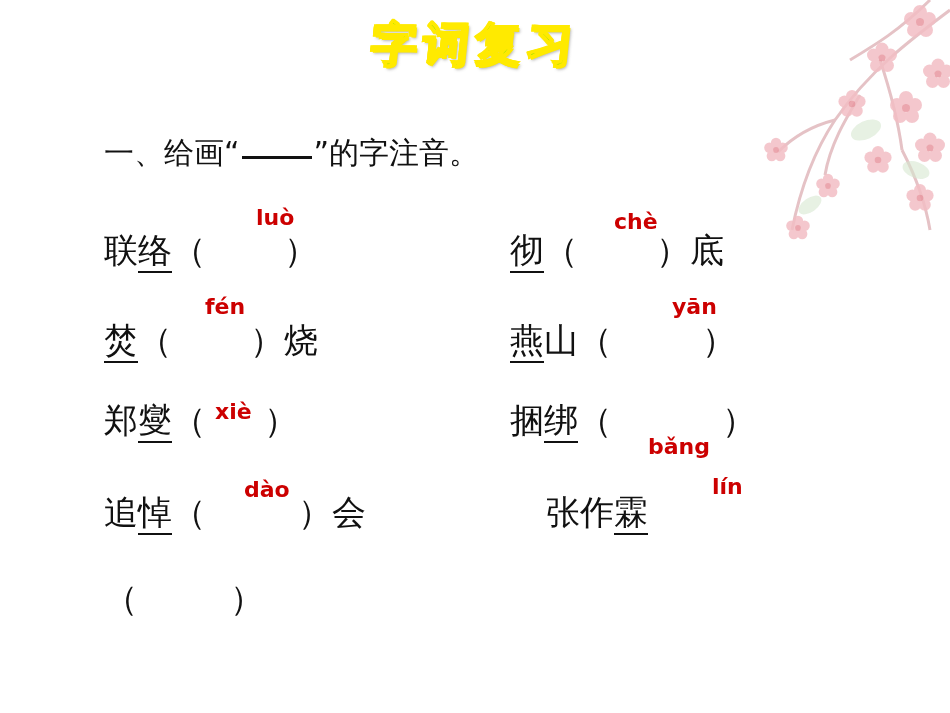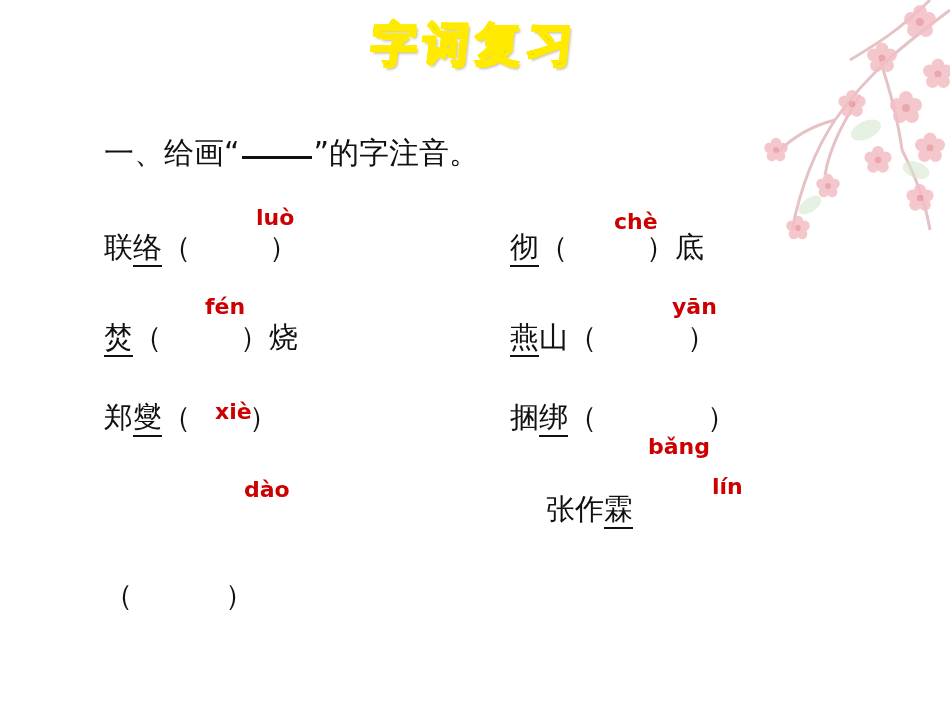--- a/index.html
+++ b/index.html
@@ -54,21 +54,21 @@
   
   #content {
     position: absolute;
     left: 0;
     top: 0;
     width: 758px;
     height: 713px;
   }
   .cn {
     font-family: "DejaVu Sans", "Liberation Sans", sans-serif;
-    font-size: 29px;
+    font-size: 34px;
     color: #111111;
     white-space: nowrap;
     position: absolute;
   }
   .instruction {
     font-size: 30px;
   }
   .u {
     border-bottom: 2px solid #111111;
     padding-bottom: 1px;
@@ -235,20 +235,23 @@
   <div class="cn" style="left:104px; top:398px;">
     <span>郑</span><span class="u">燮</span><span>（</span><span style="display:inline-block;width:58px;"></span><span>）</span>
   </div>
   <div class="pinyin narrow" style="left:215px; top:400px;">xiè</div>
 
   <div class="cn" style="left:510px; top:398px;text-align:right;">
     <span>捆</span><span class="u">绑</span><span>（</span><span style="display:inline-block;width:110px;"></span><span>）</span>
   </div>
   <div class="pinyin" style="left:648px; top:435px;">bǎng</div>
 
+  <div class="cn" style="left:104px; top:490px;">
+    <span>追</span><span class="u">悼</span><span>（</span><span style="display:inline-block;width:92px;"></span><span>）</span><span>会</span>
+  </div>
   <div class="pinyin narrow" style="left:244px; top:478px;">dào</div>
 
   <div class="cn" style="left:546px; top:490px;">
     <span>张作</span><span class="u">霖</span>
   </div>
   <div class="pinyin" style="left:712px; top:475px;">lín</div>
 
   <div class="cn" style="left:104px; top:576px;">
     <span>（</span><span style="display:inline-block;width:92px;"></span><span>）</span>
   </div>

